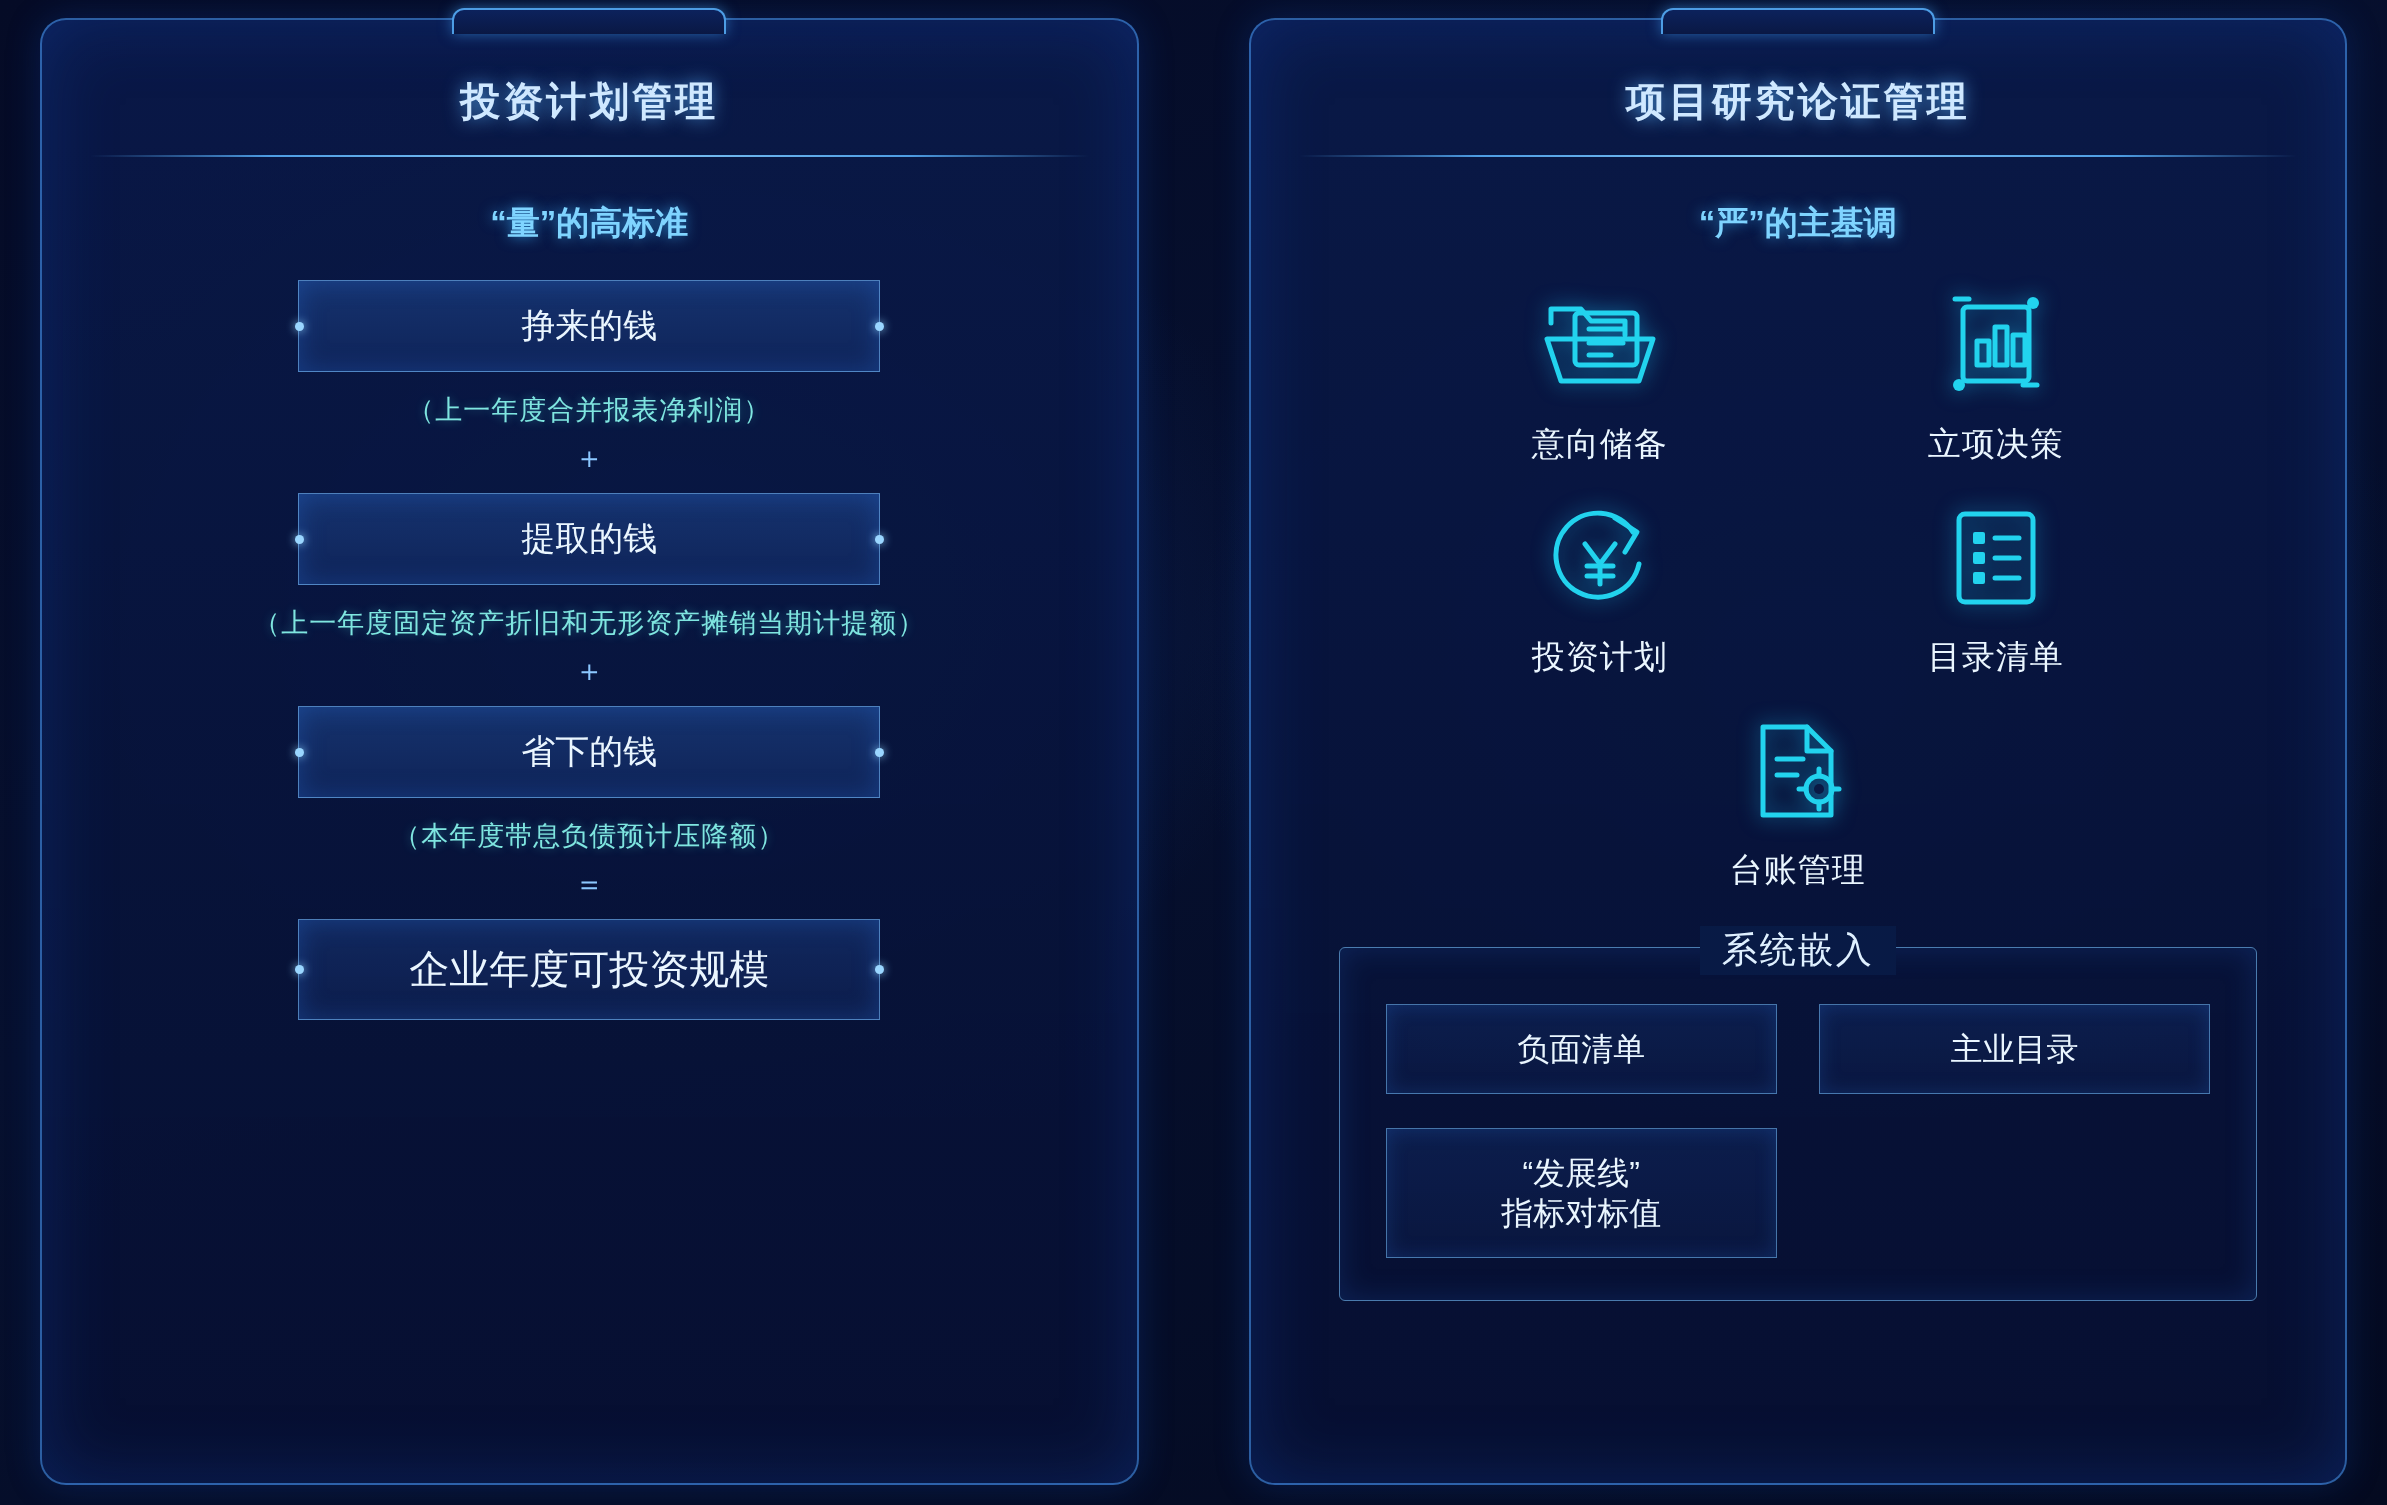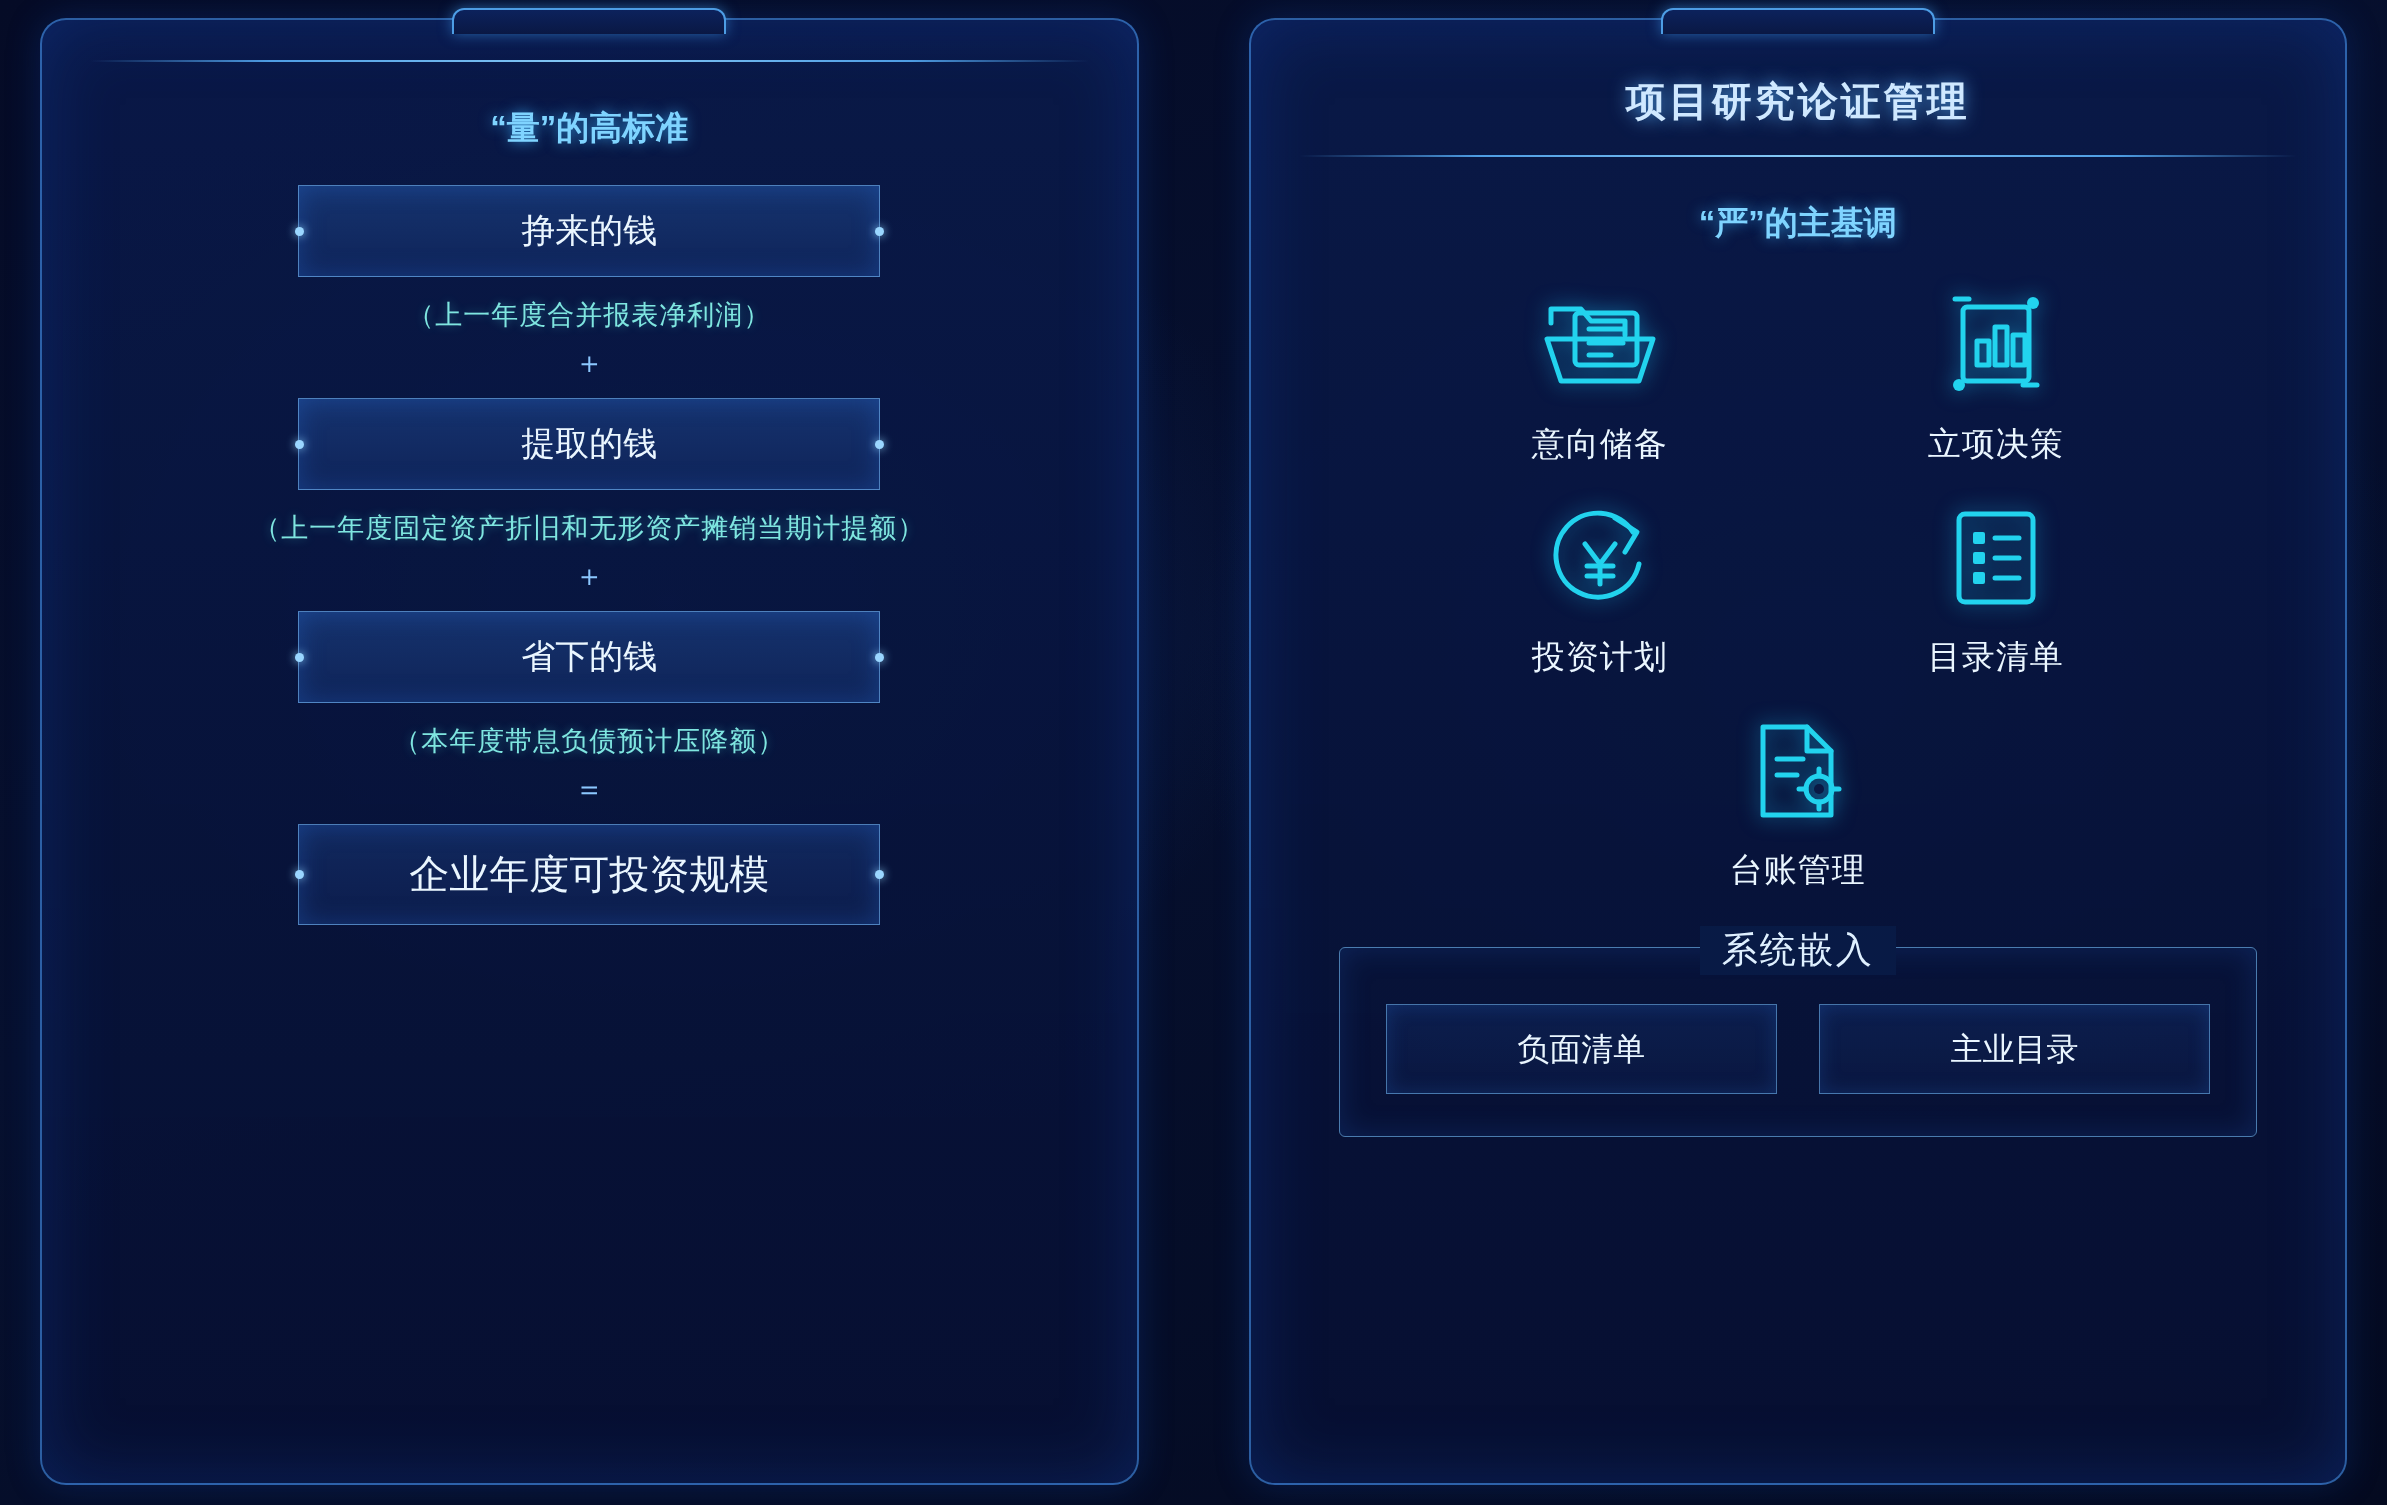--- a/index.html
+++ b/index.html
@@ -186,20 +186,21 @@
     box-shadow: inset 0 0 20px rgba(40,110,215,0.25);
   }
   .embed-box span { display: block; }
 </style>
 </head>
 <body>
 
 <div class="stage">
 
   <section class="panel">
+    <h1 class="panel-title">投资计划管理</h1>
     <div class="title-rule"></div>
     <h2 class="sub-title">“量”的高标准</h2>
 
     <div class="flow">
 
       <div class="flow-box">挣来的钱</div>
       <div class="flow-note">（上一年度合并报表净利润）</div>
       <div class="flow-op">＋</div>
 
       <div class="flow-box">提取的钱</div>
@@ -301,17 +302,21 @@
 
     <div class="embed">
       <div class="embed-legend">系统嵌入</div>
       <div class="embed-grid">
         <div class="embed-box">
           <span>负面清单</span>
         </div>
         <div class="embed-box">
           <span>主业目录</span>
         </div>
+        <div class="embed-box">
+          <span>“发展线”</span>
+          <span>指标对标值</span>
+        </div>
       </div>
     </div>
   </section>
 
 </div>
 
 </body></html>

